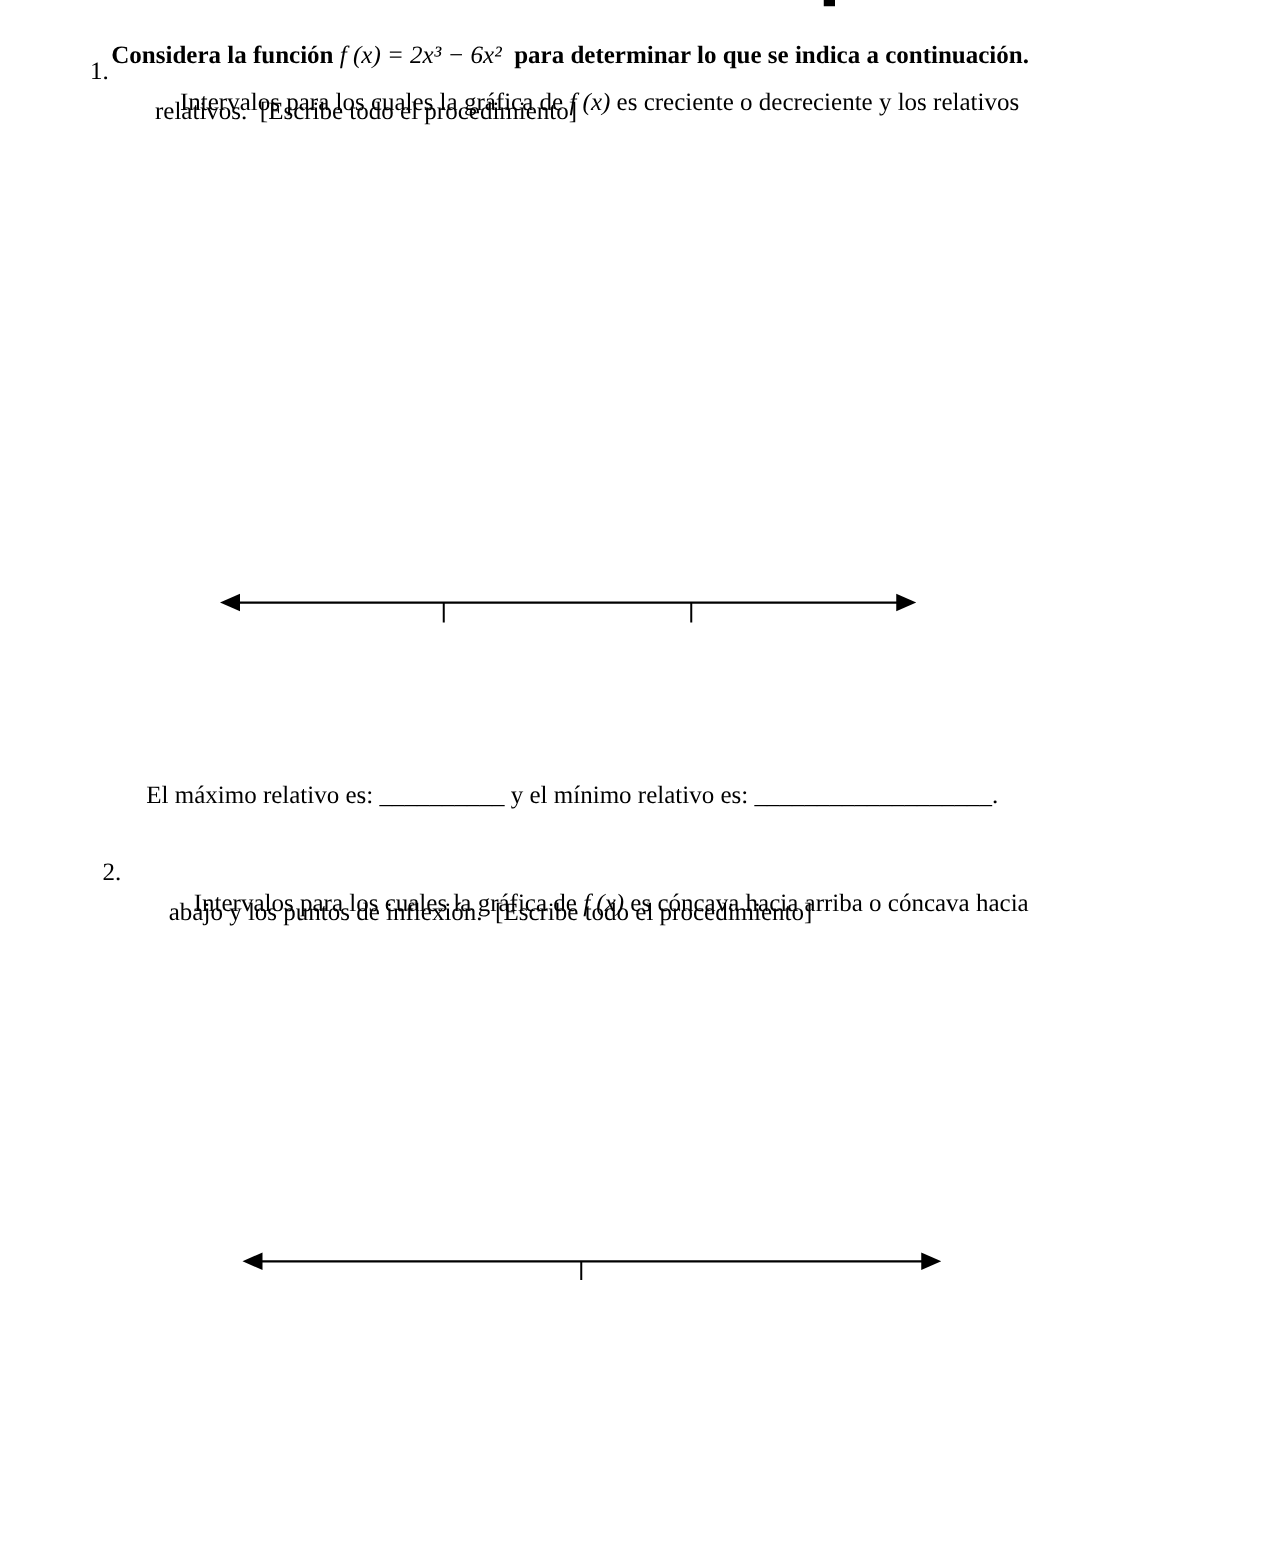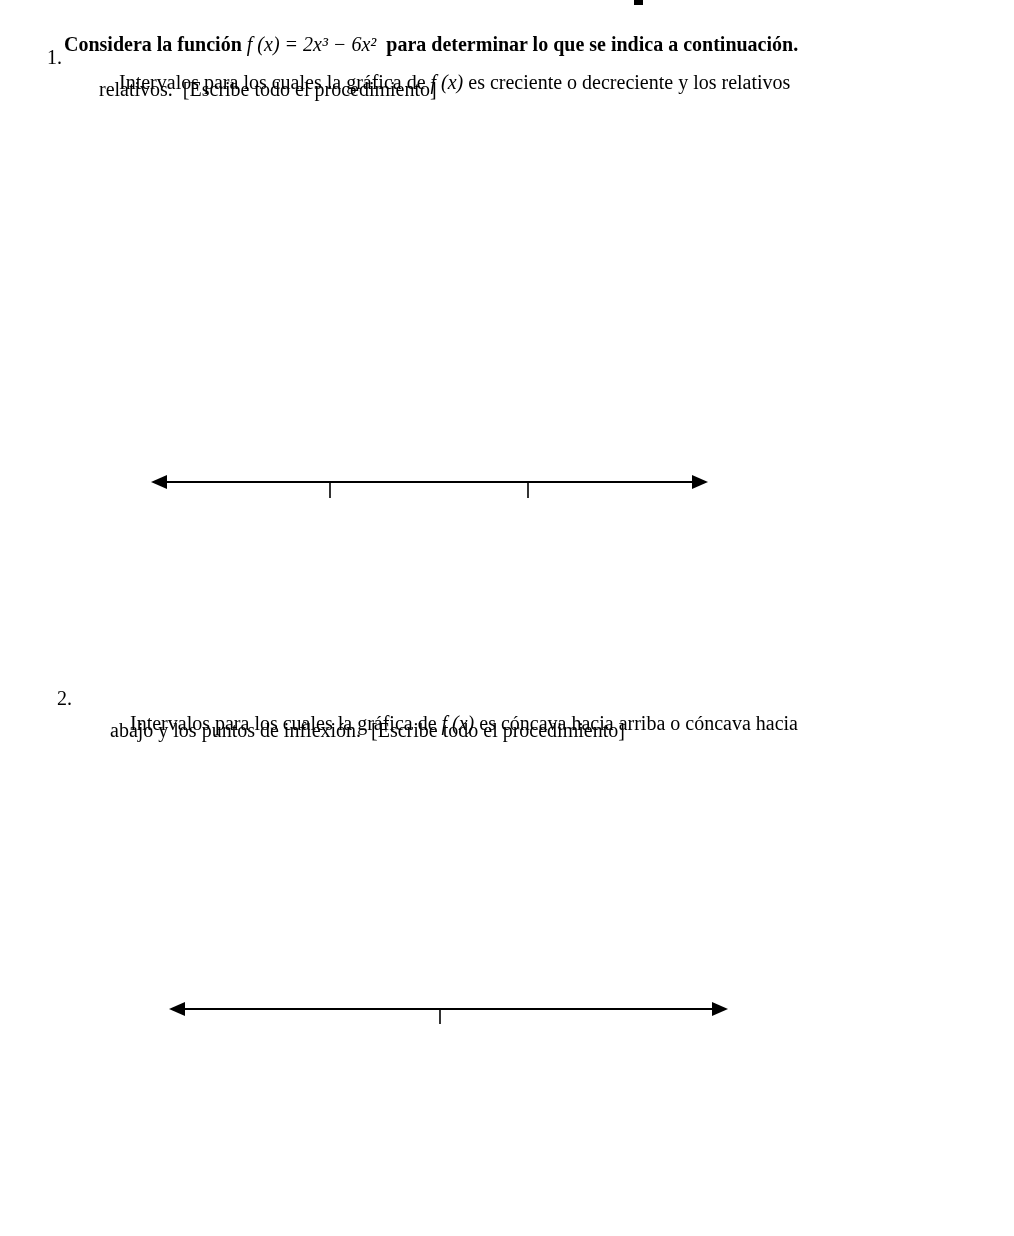--- a/index.html
+++ b/index.html
@@ -5,20 +5,21 @@
   * { margin: 0; padding: 0; box-sizing: border-box; }
   html, body { background: #ffffff; }
   .page {
     position: relative;
     width: 880px;
     height: 1236px;
     background: #ffffff;
     font-family: "Liberation Serif", serif;
     color: #000000;
     overflow: hidden;
+    margin-left: 25px;
   }
   .line {
     position: absolute;
     white-space: pre;
     font-size: 20px;
     line-height: 25px;
   }
   .header-line {
     font-weight: bold;
     font-size: 20px;
@@ -60,20 +61,21 @@
   <div class="line" style="left:99px; top:77px;">relativos.  [Escribe todo el procedimiento]</div>
 
   <svg class="numline" style="left:143px; top:469px;" width="572" height="34" viewBox="0 0 572 34">
     <line x1="20" y1="13" x2="553" y2="13" stroke="#000" stroke-width="1.8"></line>
     <polygon points="8,13 24,6 24,20" fill="#000"></polygon>
     <polygon points="565,13 549,6 549,20" fill="#000"></polygon>
     <line x1="187" y1="13" x2="187" y2="29" stroke="#000" stroke-width="1.6"></line>
     <line x1="385" y1="13" x2="385" y2="29" stroke="#000" stroke-width="1.6"></line>
   </svg>
 
+  <div class="line" style="left:92px; top:624px;">El máximo relativo es: __________ y el mínimo relativo es: ___________________.</div>
 
   <div class="line" style="left:57px; top:686px;">2.</div>
   <div class="line" style="left:110px; top:686px;">
     <span>Intervalos para los cuales la gráfica de </span><span class="math">f (x)</span><span> es cóncava hacia arriba o cóncava hacia</span>
   </div>
   <div class="line" style="left:110px; top:718px;">abajo y los puntos de inflexión.  [Escribe todo el procedimiento]</div>
 
   <svg class="numline" style="left:161px; top:996px;" width="576" height="34" viewBox="0 0 576 34">
     <line x1="20" y1="13" x2="555" y2="13" stroke="#000" stroke-width="1.8"></line>
     <polygon points="8,13 24,6 24,20" fill="#000"></polygon>

